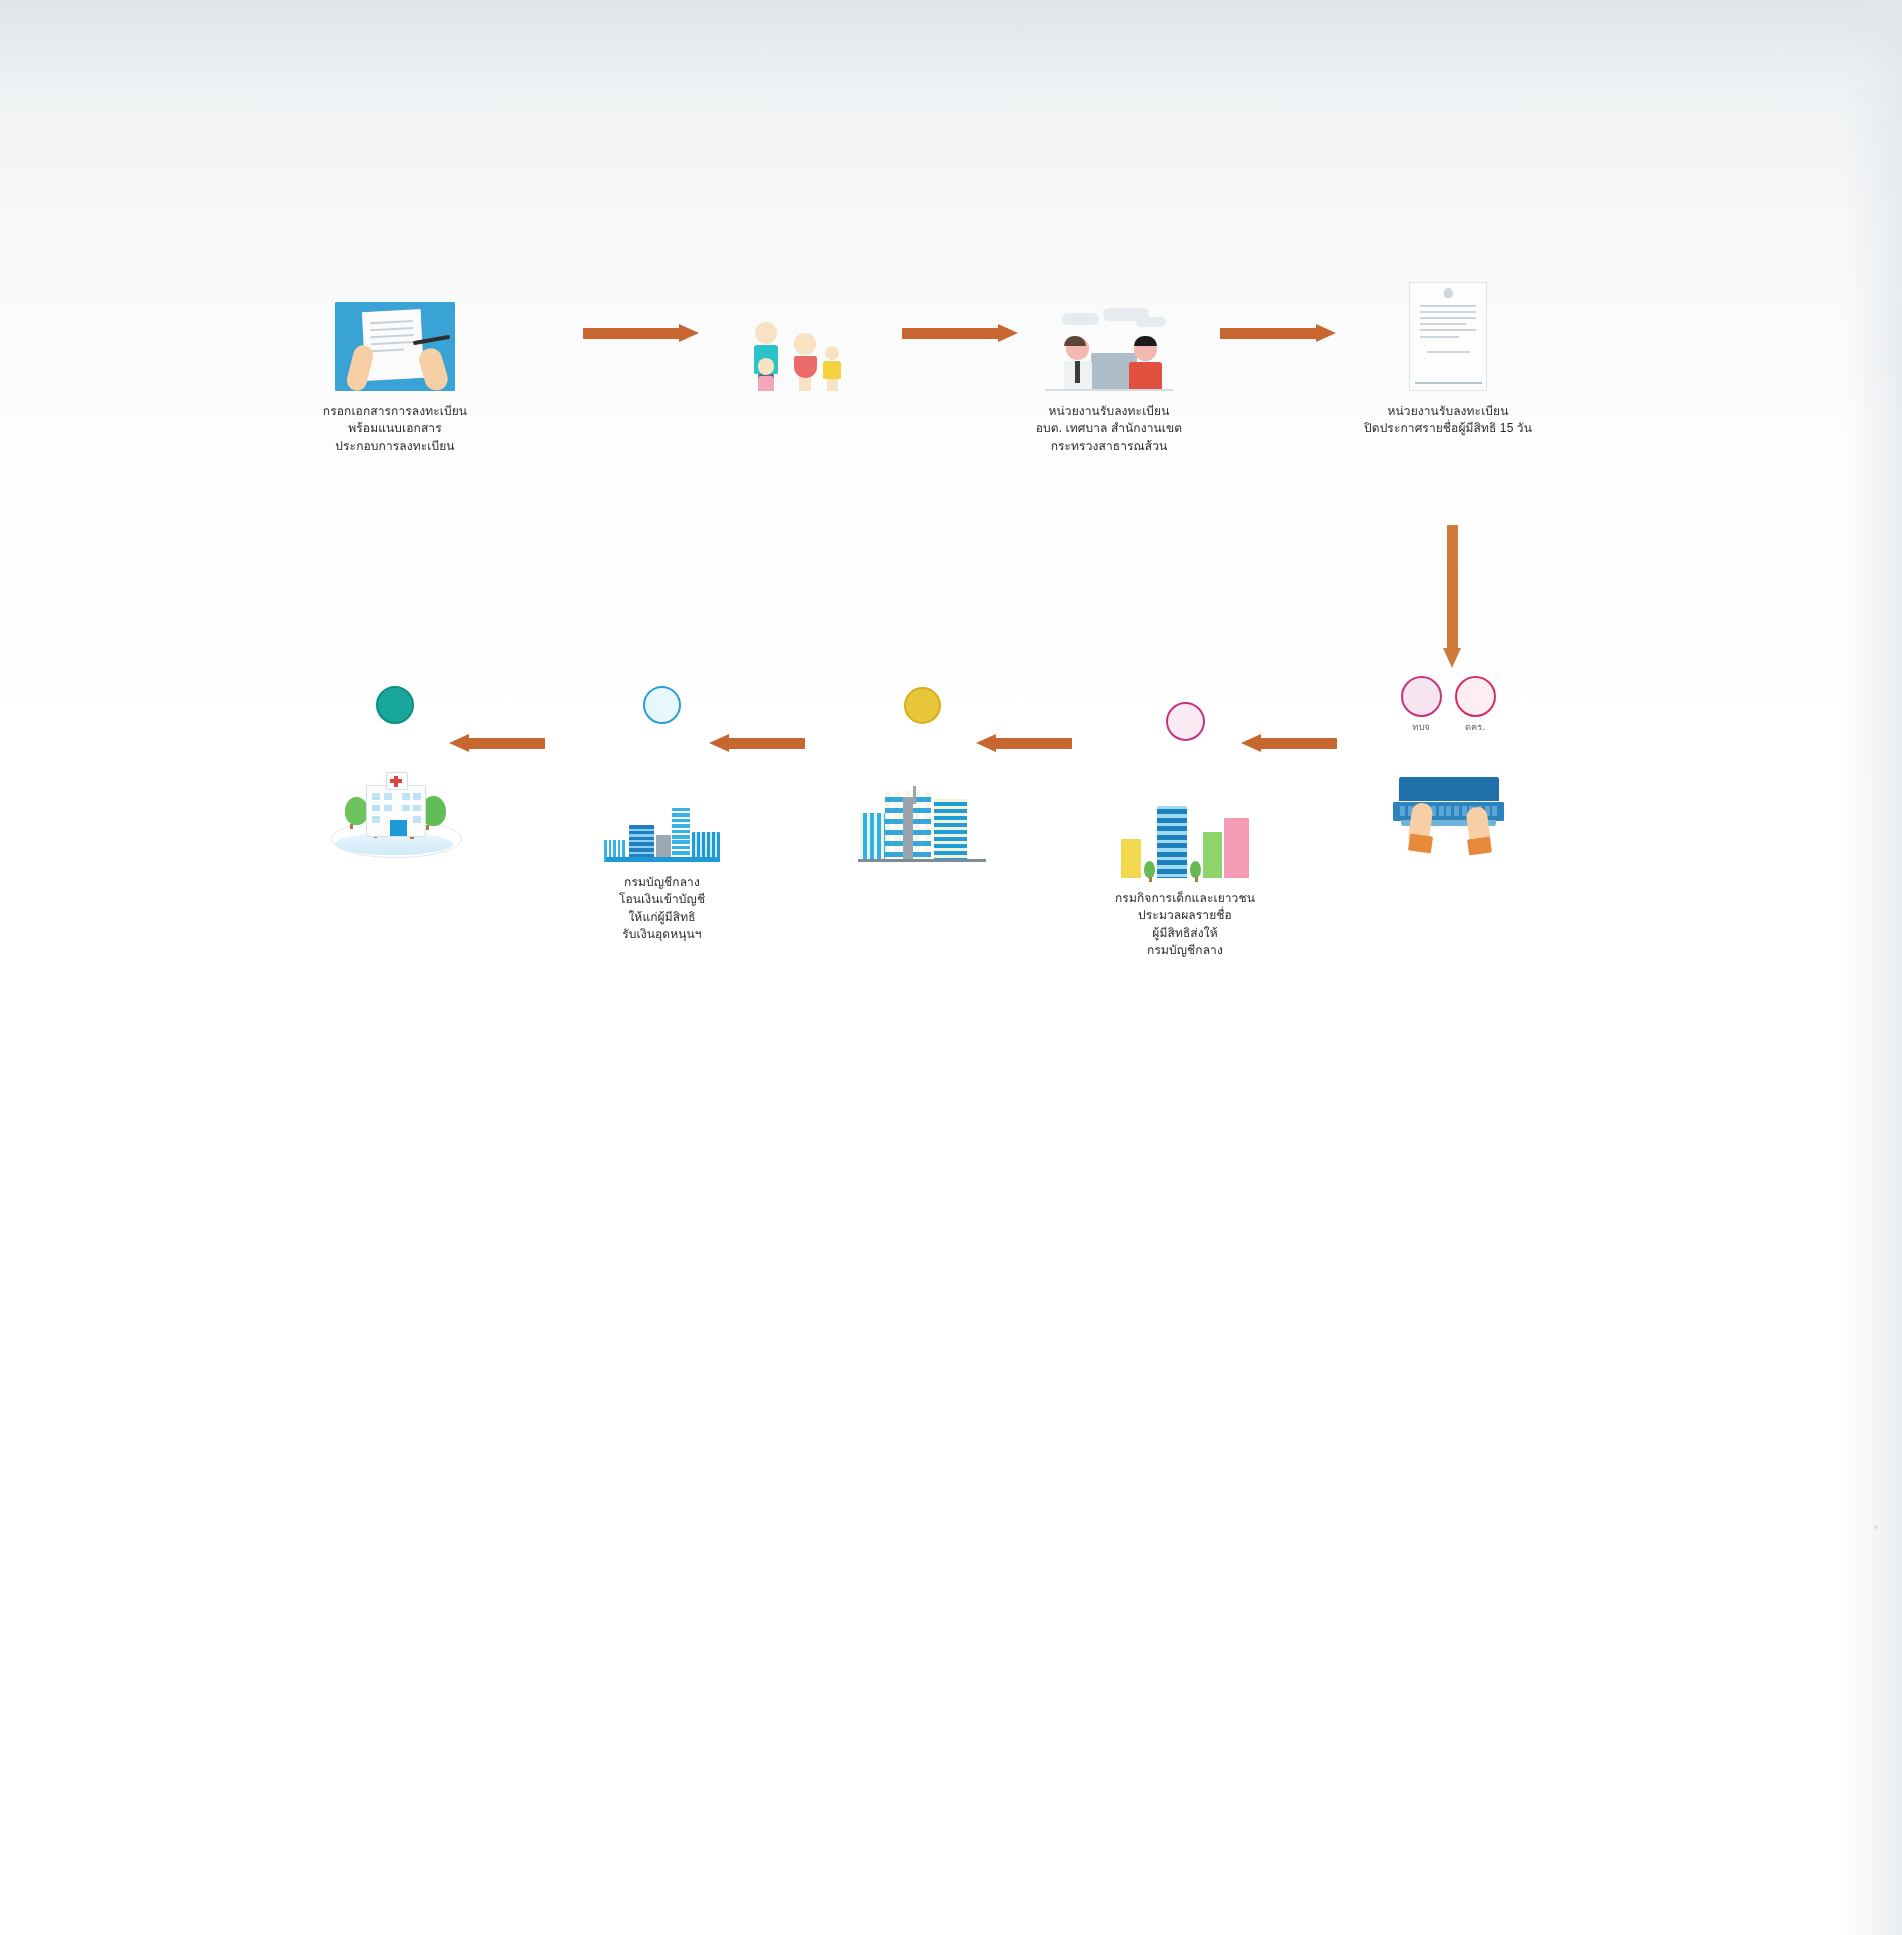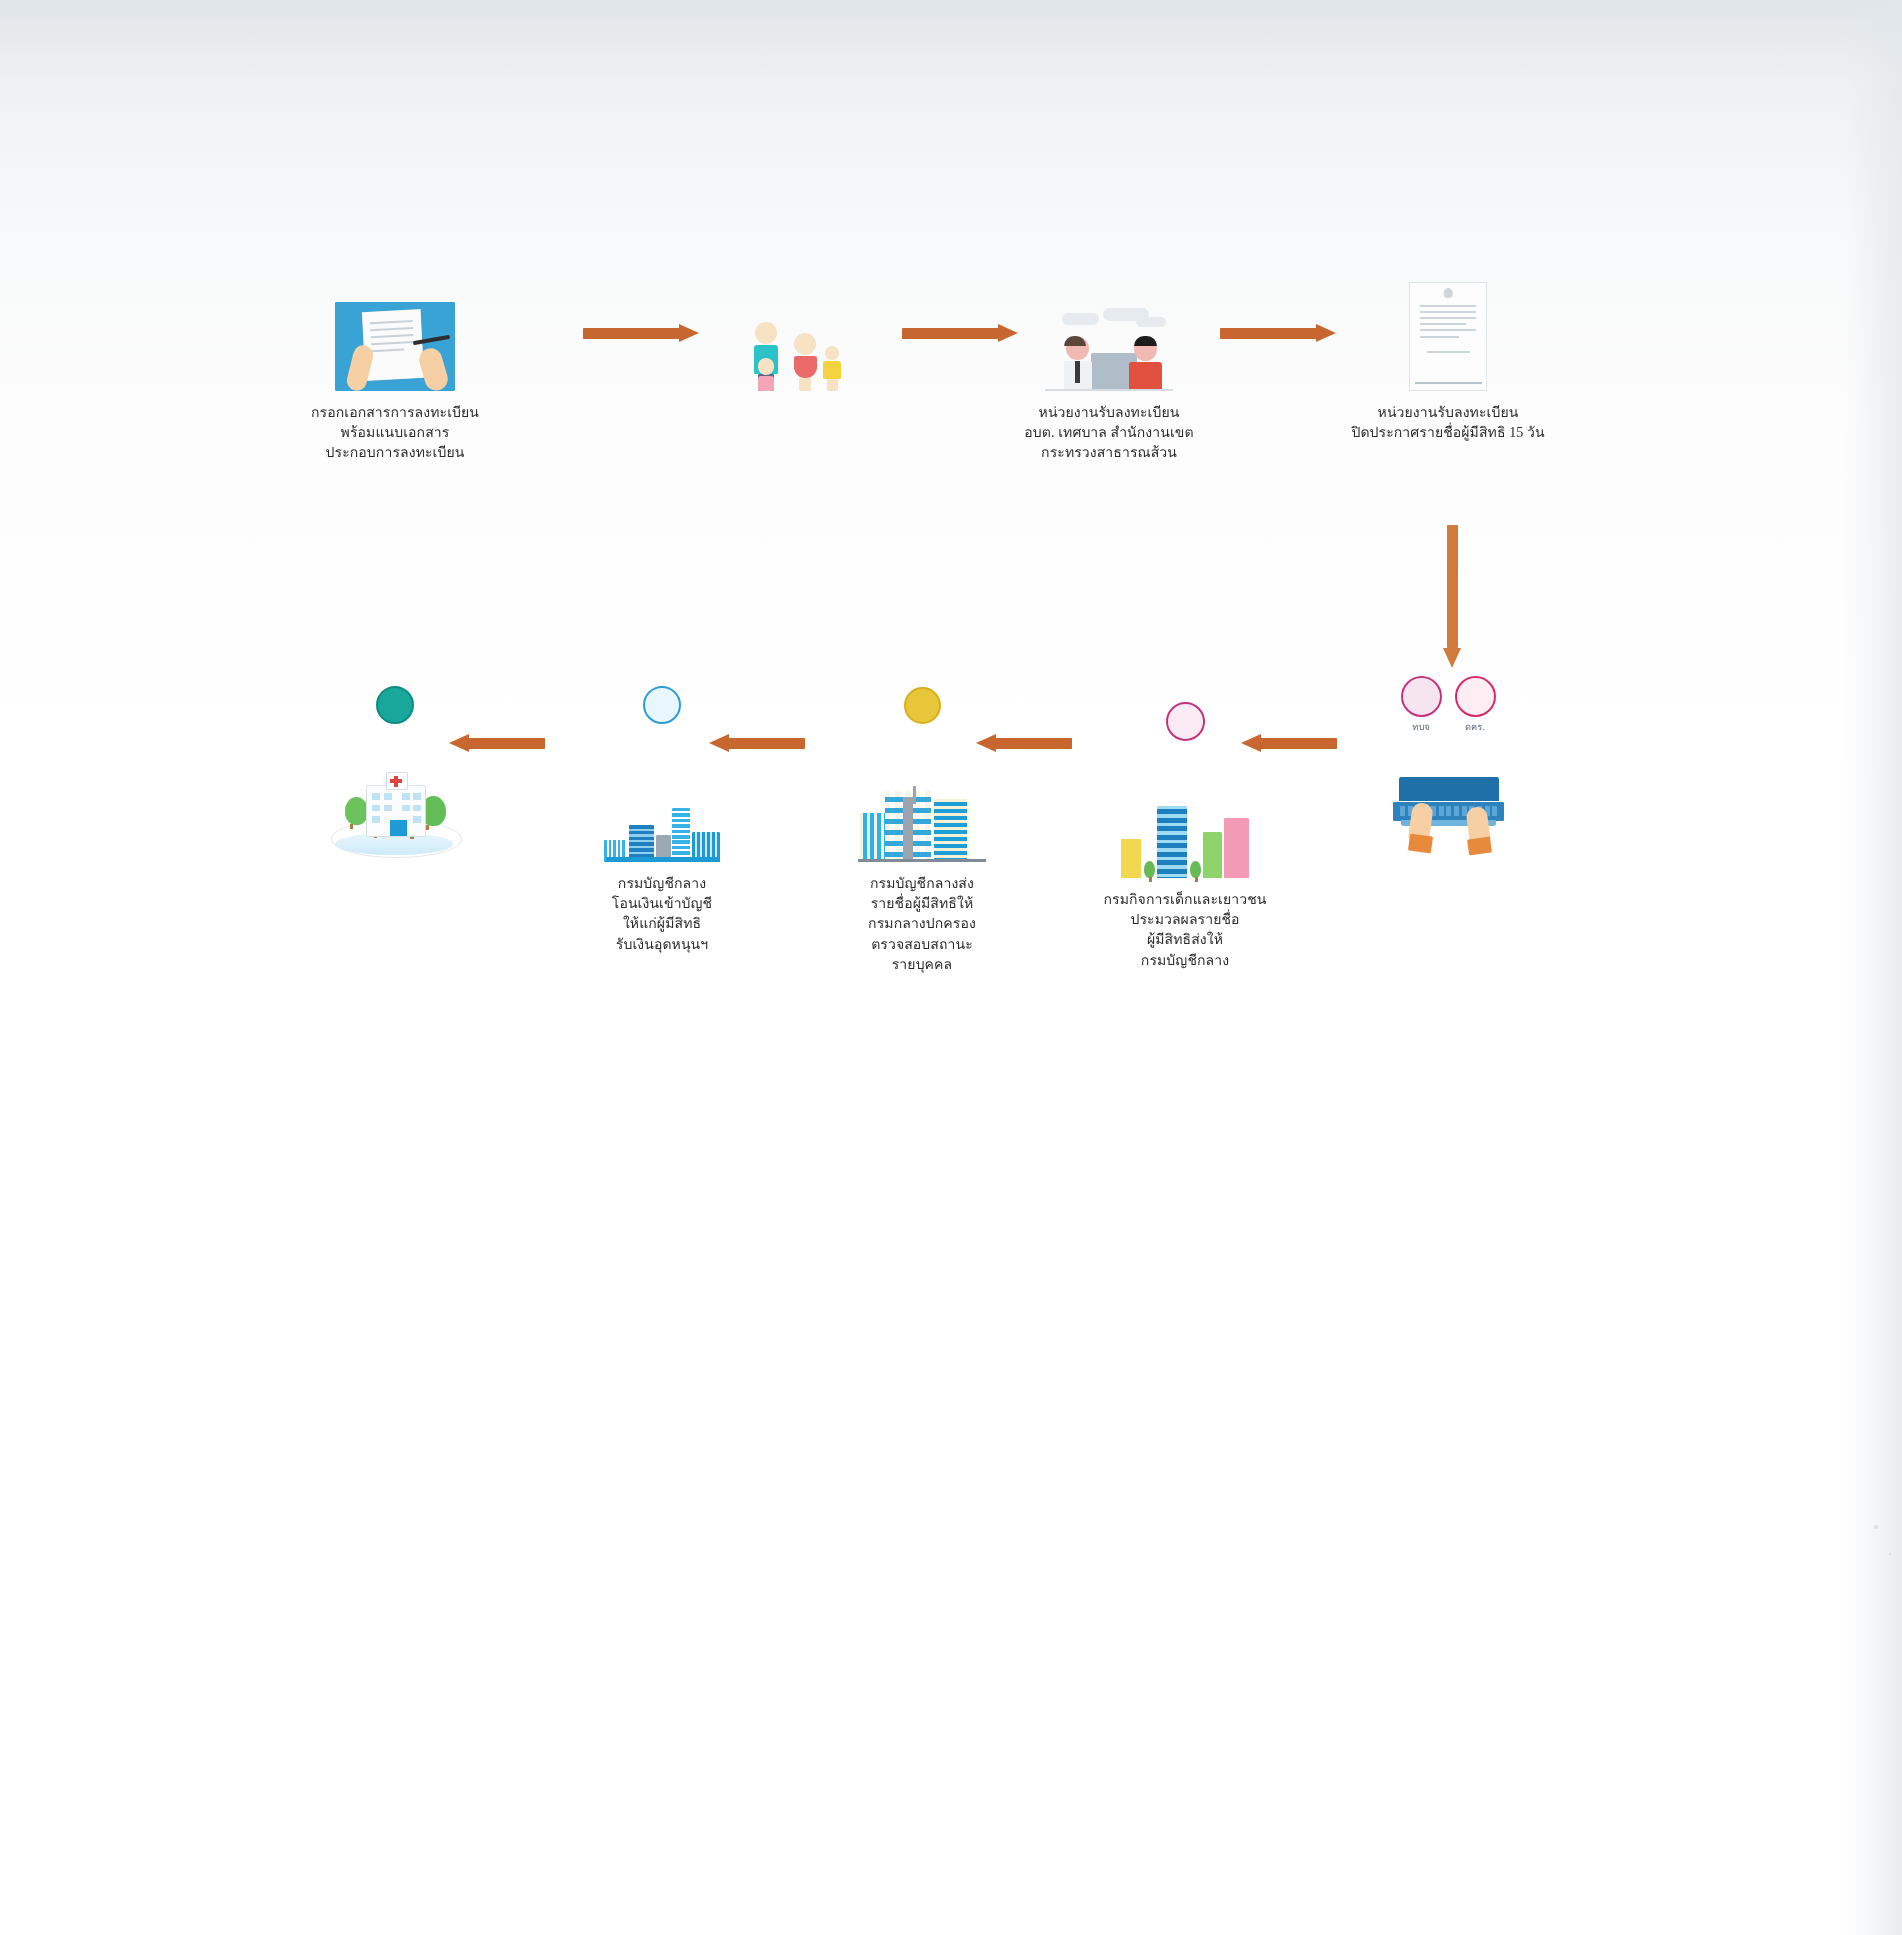--- a/index.html
+++ b/index.html
@@ -24,22 +24,22 @@
     z-index:1;
   }
   .speck{position:absolute;background:#c9cdd1;border-radius:50%;z-index:2;opacity:.55;}
 
   .flow{position:absolute;left:0;top:0;width:1902px;height:2698px;z-index:5;}
 
   
   .node{position:absolute;width:248px;text-align:center;}
   .art{height:128px;display:flex;align-items:flex-end;justify-content:center;}
   .emblem-wrap{height:58px;display:flex;align-items:center;justify-content:center;}
-  .caption{margin-top:11.6px;font-size:14px;line-height:1.46;color:#2b2b2b;
-           font-family:Liberation Serif, serif;letter-spacing:0.1px;}
+  .caption{margin-top:11.6px;font-size:12px;line-height:1.46;color:#2b2b2b;
+           font-family:Liberation Sans, sans-serif;letter-spacing:0.1px;}
   .caption div{white-space:nowrap;}
 
   
   .arrow-h{position:absolute;height:18px;}
   .arrow-h .shaft{position:absolute;left:0;top:3.5px;height:11px;background:#c8662f;border-radius:0.8px;}
   .arrow-h .head{position:absolute;top:0;width:0;height:0;
       border-top:9px solid transparent;border-bottom:9px solid transparent;}
   .arrow-h.right .head{right:0;border-left:20px solid #c8662f;}
   .arrow-h.left .head{left:0;border-right:20px solid #c8662f;}
 
@@ -354,27 +354,20 @@
         <div class="blk" style="left:27px;width:46px;height:68px;background:#f6f5e6;
              background-image:
                repeating-linear-gradient(180deg,transparent 0 6.2px,rgba(30,158,217,.9) 6.2px 11px),
                repeating-linear-gradient(90deg,transparent 0 5.4px,rgba(255,255,255,.9) 5.4px 10px);"></div>
         <div class="blk" style="left:45px;width:10px;height:62px;background:#9aa4ad;"></div>
         <div class="spire"></div>
         <div class="blk" style="left:76px;width:33px;height:60px;background:#f4f1d4;
              background-image:repeating-linear-gradient(180deg,transparent 0 3.1px,#1e9ed9 3.1px 7px);"></div>
         <div class="ground"></div>
       </div>
-    </div>
-    <div class="caption">
-      <div>กรมบัญชีกลางส่ง</div>
-      <div>รายชื่อผู้มีสิทธิให้</div>
-      <div>กรมกลางปกครอง</div>
-      <div>ตรวจสอบสถานะ</div>
-      <div>รายบุคคล</div>
     </div>
   </div>
 
   <div class="arrow-h left" style="left:709px;top:734px;width:97px;">
     <div class="shaft" style="left:19.4px;width:77px;"></div>
       <div class="head"></div>
   </div>
 
   <div class="node" style="left:538px;top:676px;">
     <div class="emblem-wrap">

